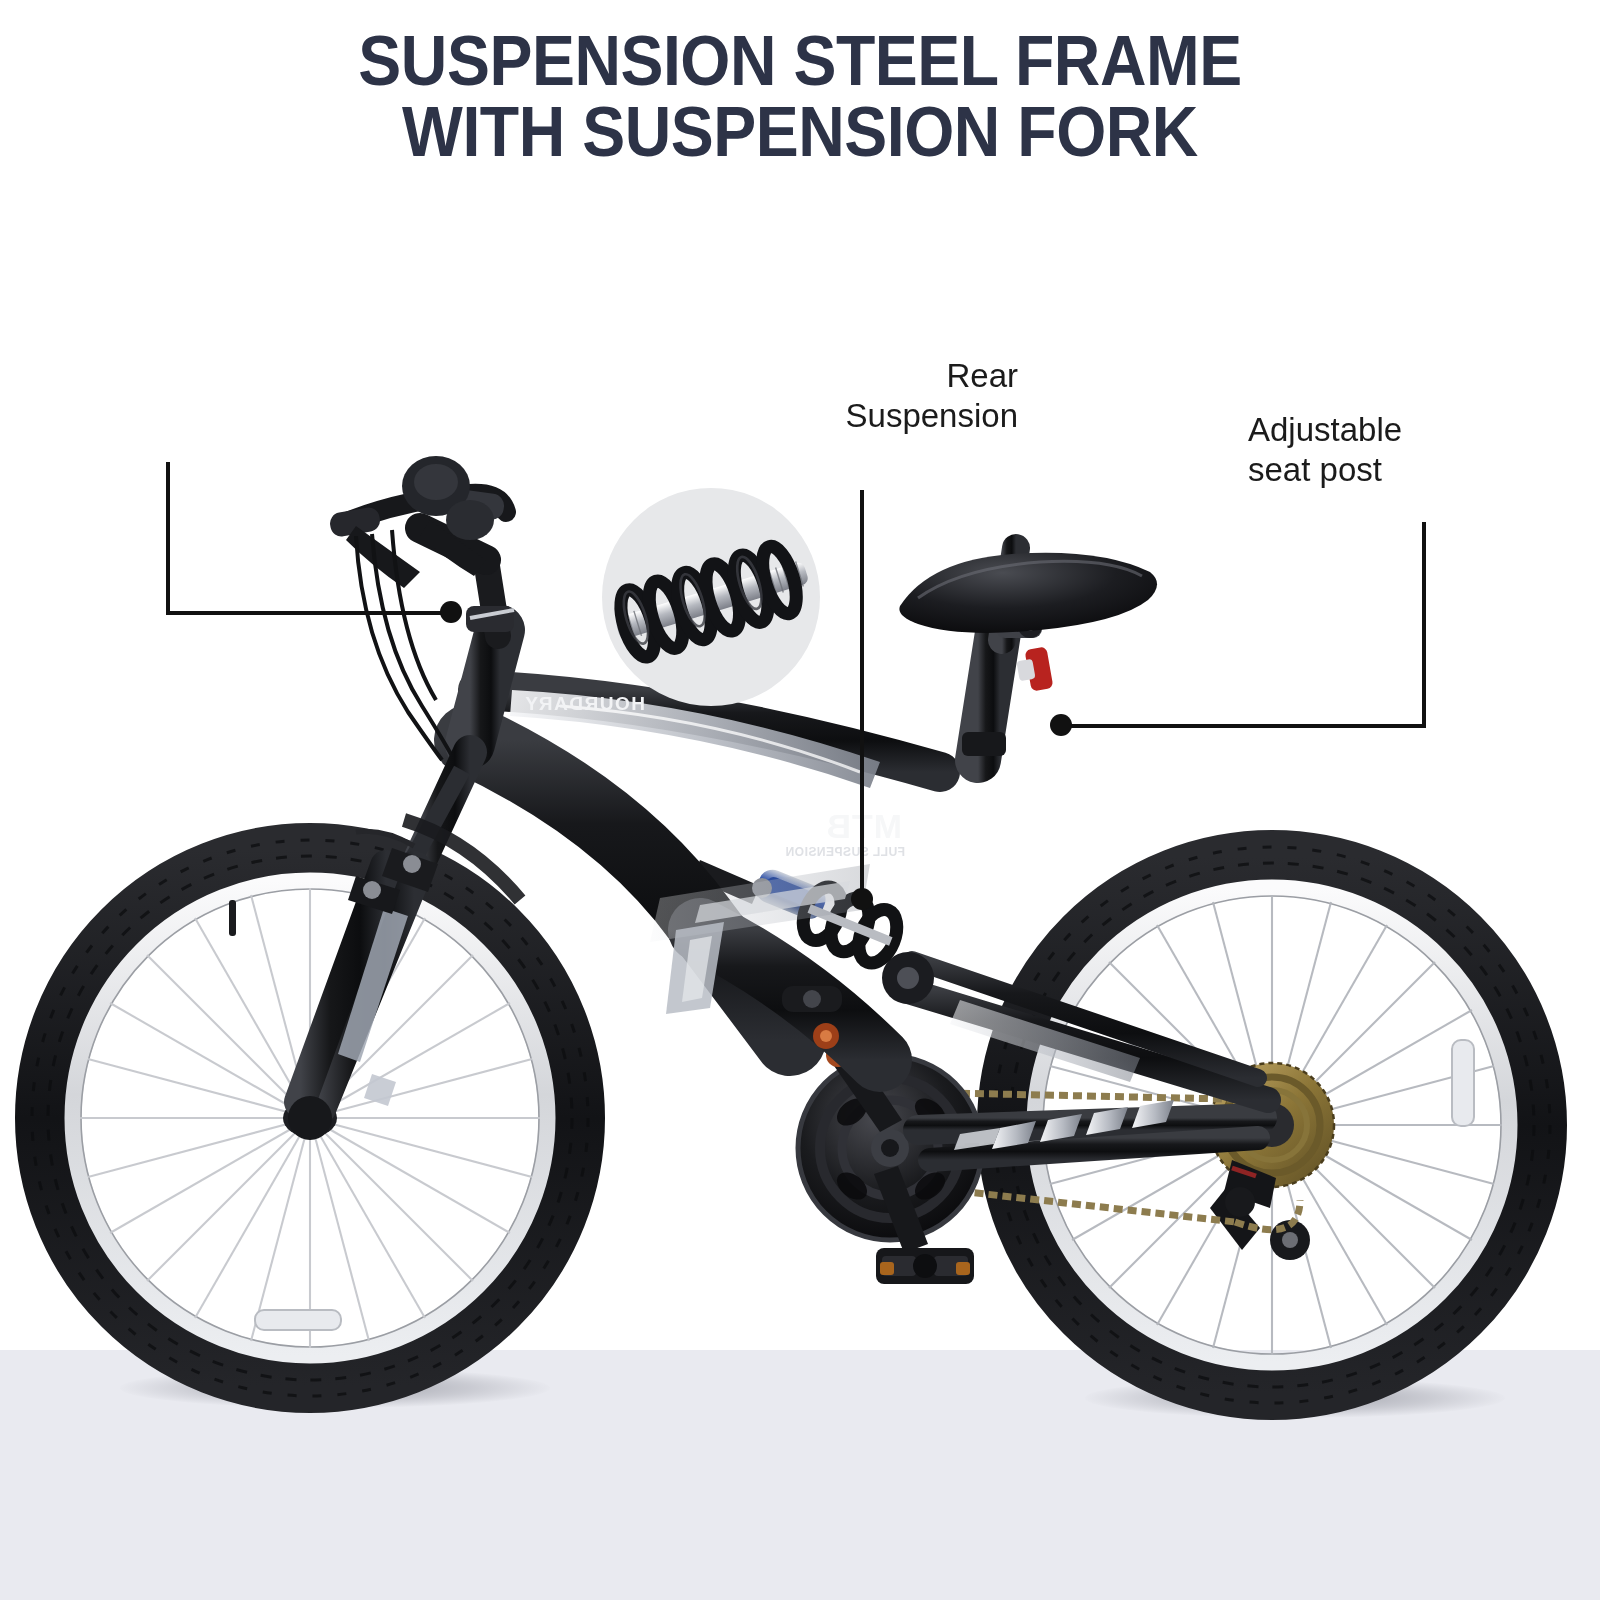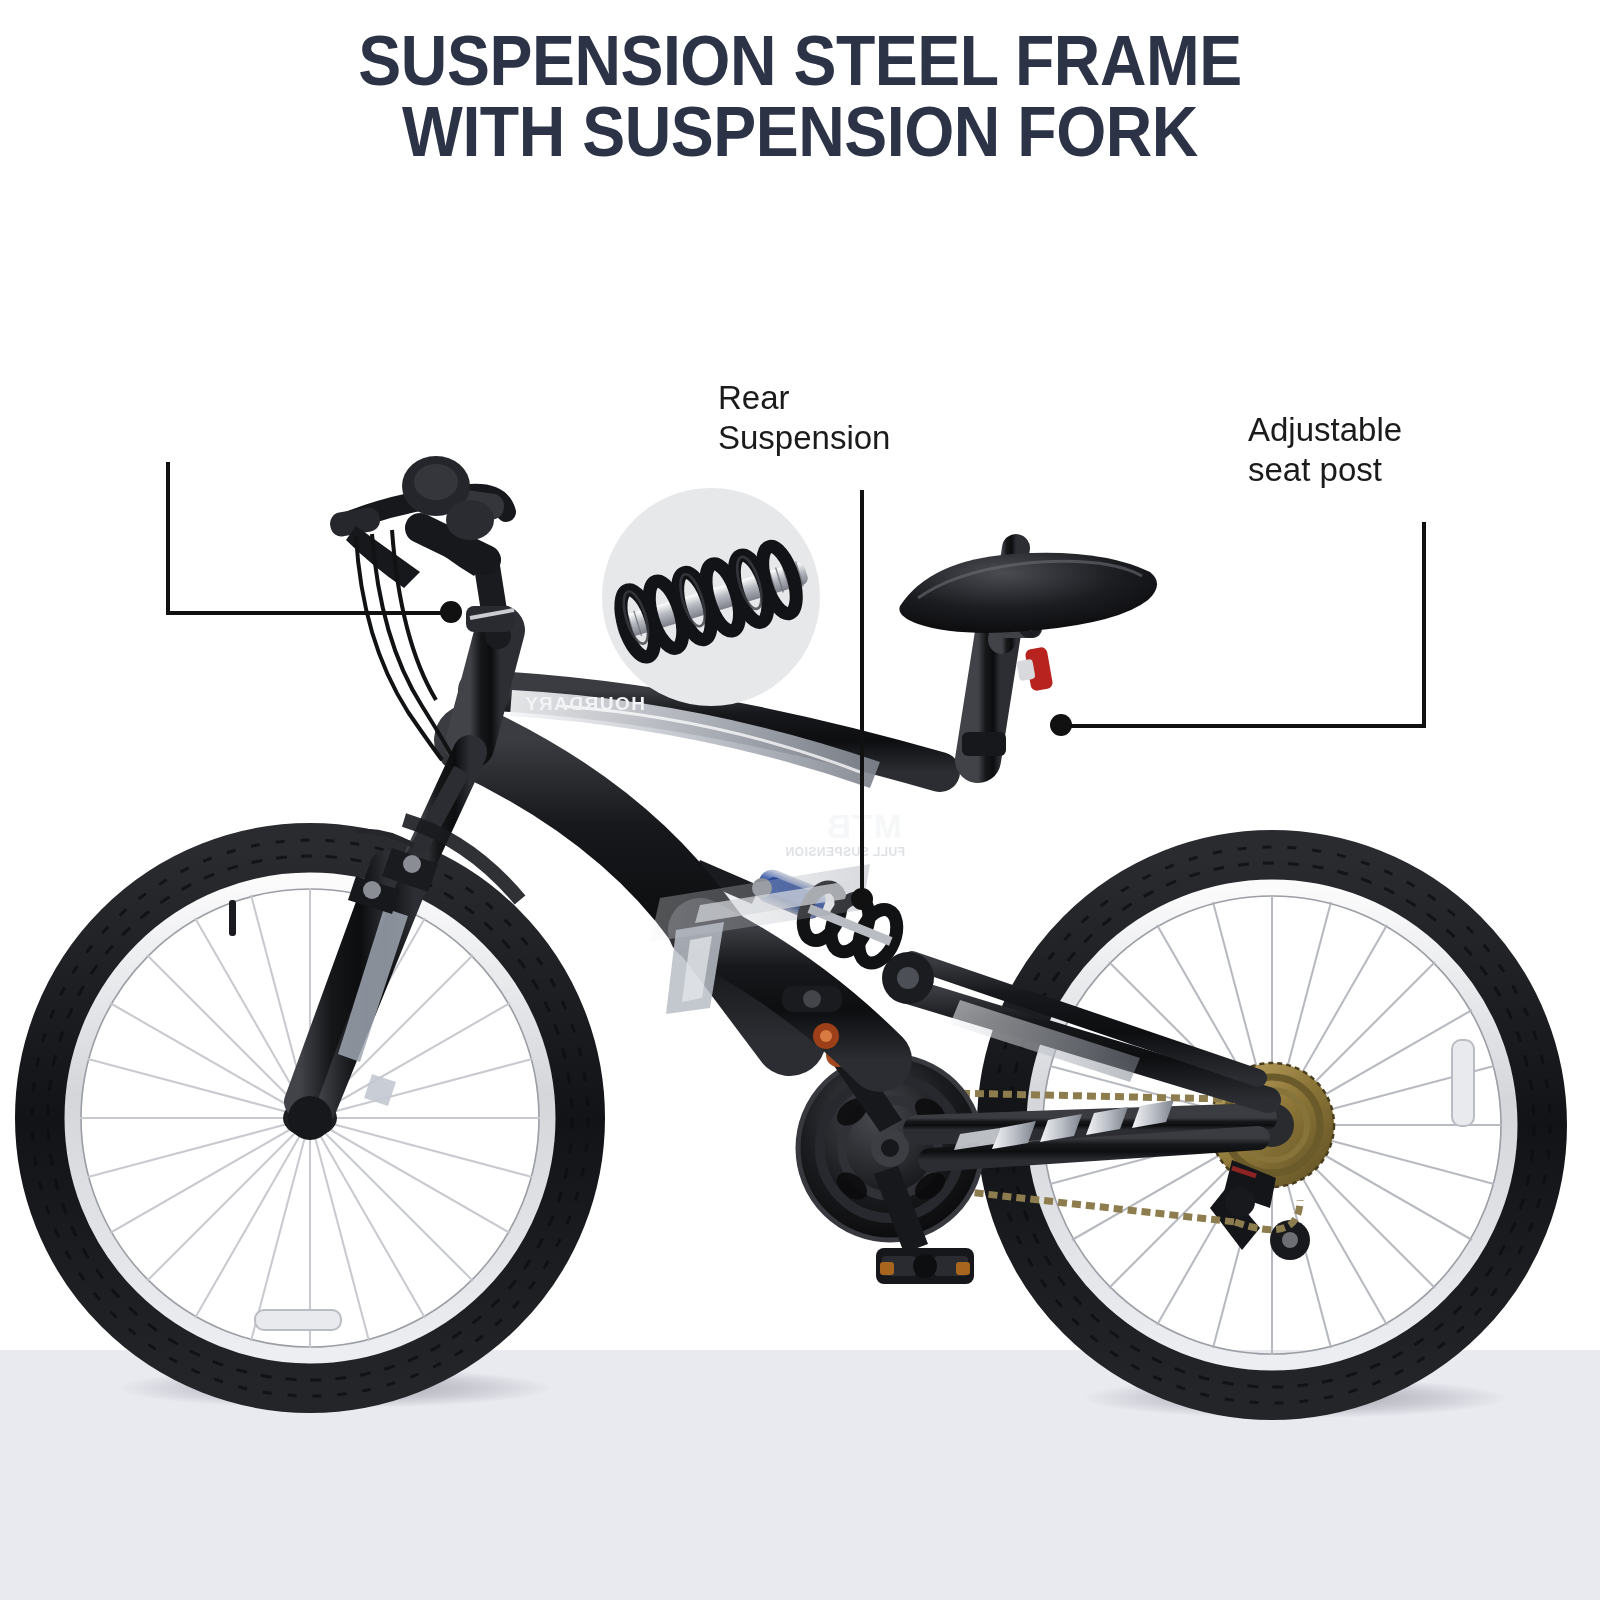--- a/index.html
+++ b/index.html
@@ -437,21 +437,21 @@
         <ellipse cx="110" cy="48" rx="11" ry="31"></ellipse>
         <ellipse cx="178" cy="48" rx="11" ry="31"></ellipse>
       </g>
     </svg>
   </div>
 
   <div class="lead-v" style="left:166px; top:462px; height:153px;"></div>
   <div class="lead-h" style="left:166px; top:611px; width:288px;"></div>
   <div class="lead-dot" style="left:440px; top:601px;"></div>
 
-  <div class="callout-label" style="left:718px; top:378px; width:300px; text-align:left;">Rear
+  <div class="callout-label" style="left:718px; top:356px; width:300px; text-align:right;">Rear
 Suspension</div>
   <div class="lead-v" style="left:860px; top:490px; height:410px;"></div>
   <div class="lead-dot" style="left:851px; top:888px;"></div>
 
   <div class="callout-label" style="left:1248px; top:410px; width:310px; text-align:left;">Adjustable
 seat post</div>
   <div class="lead-v" style="left:1422px; top:522px; height:206px;"></div>
   <div class="lead-h" style="left:1066px; top:724px; width:360px;"></div>
   <div class="lead-dot" style="left:1050px; top:714px;"></div>
 

